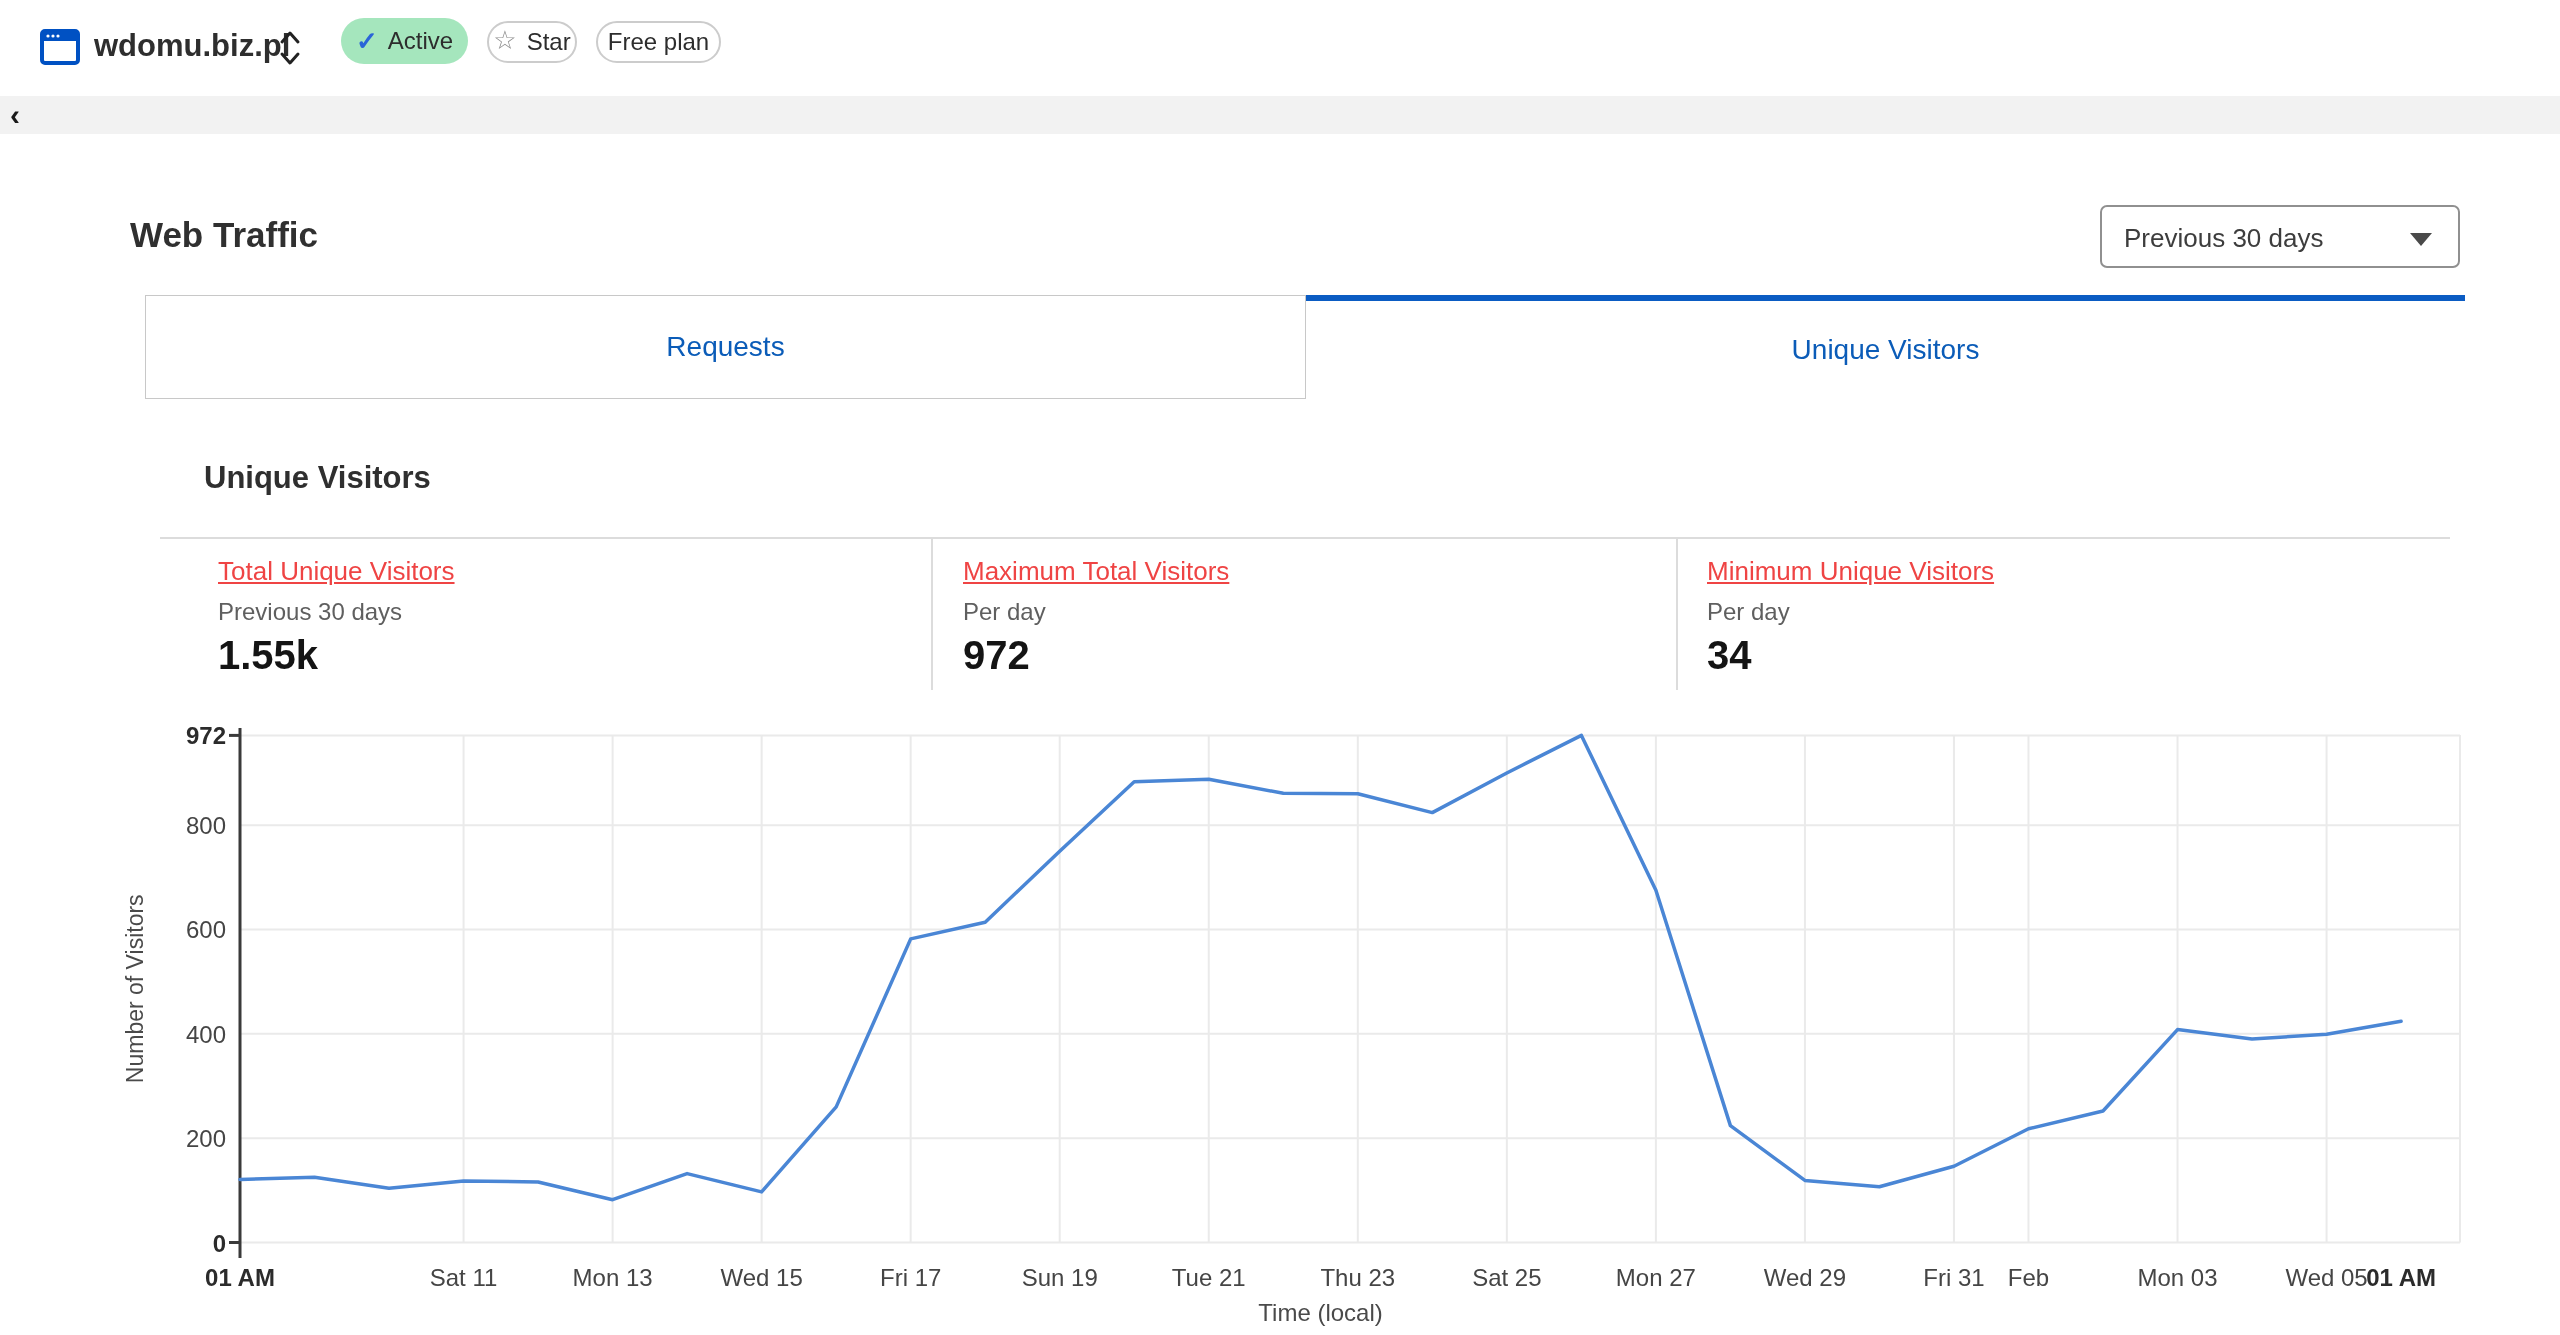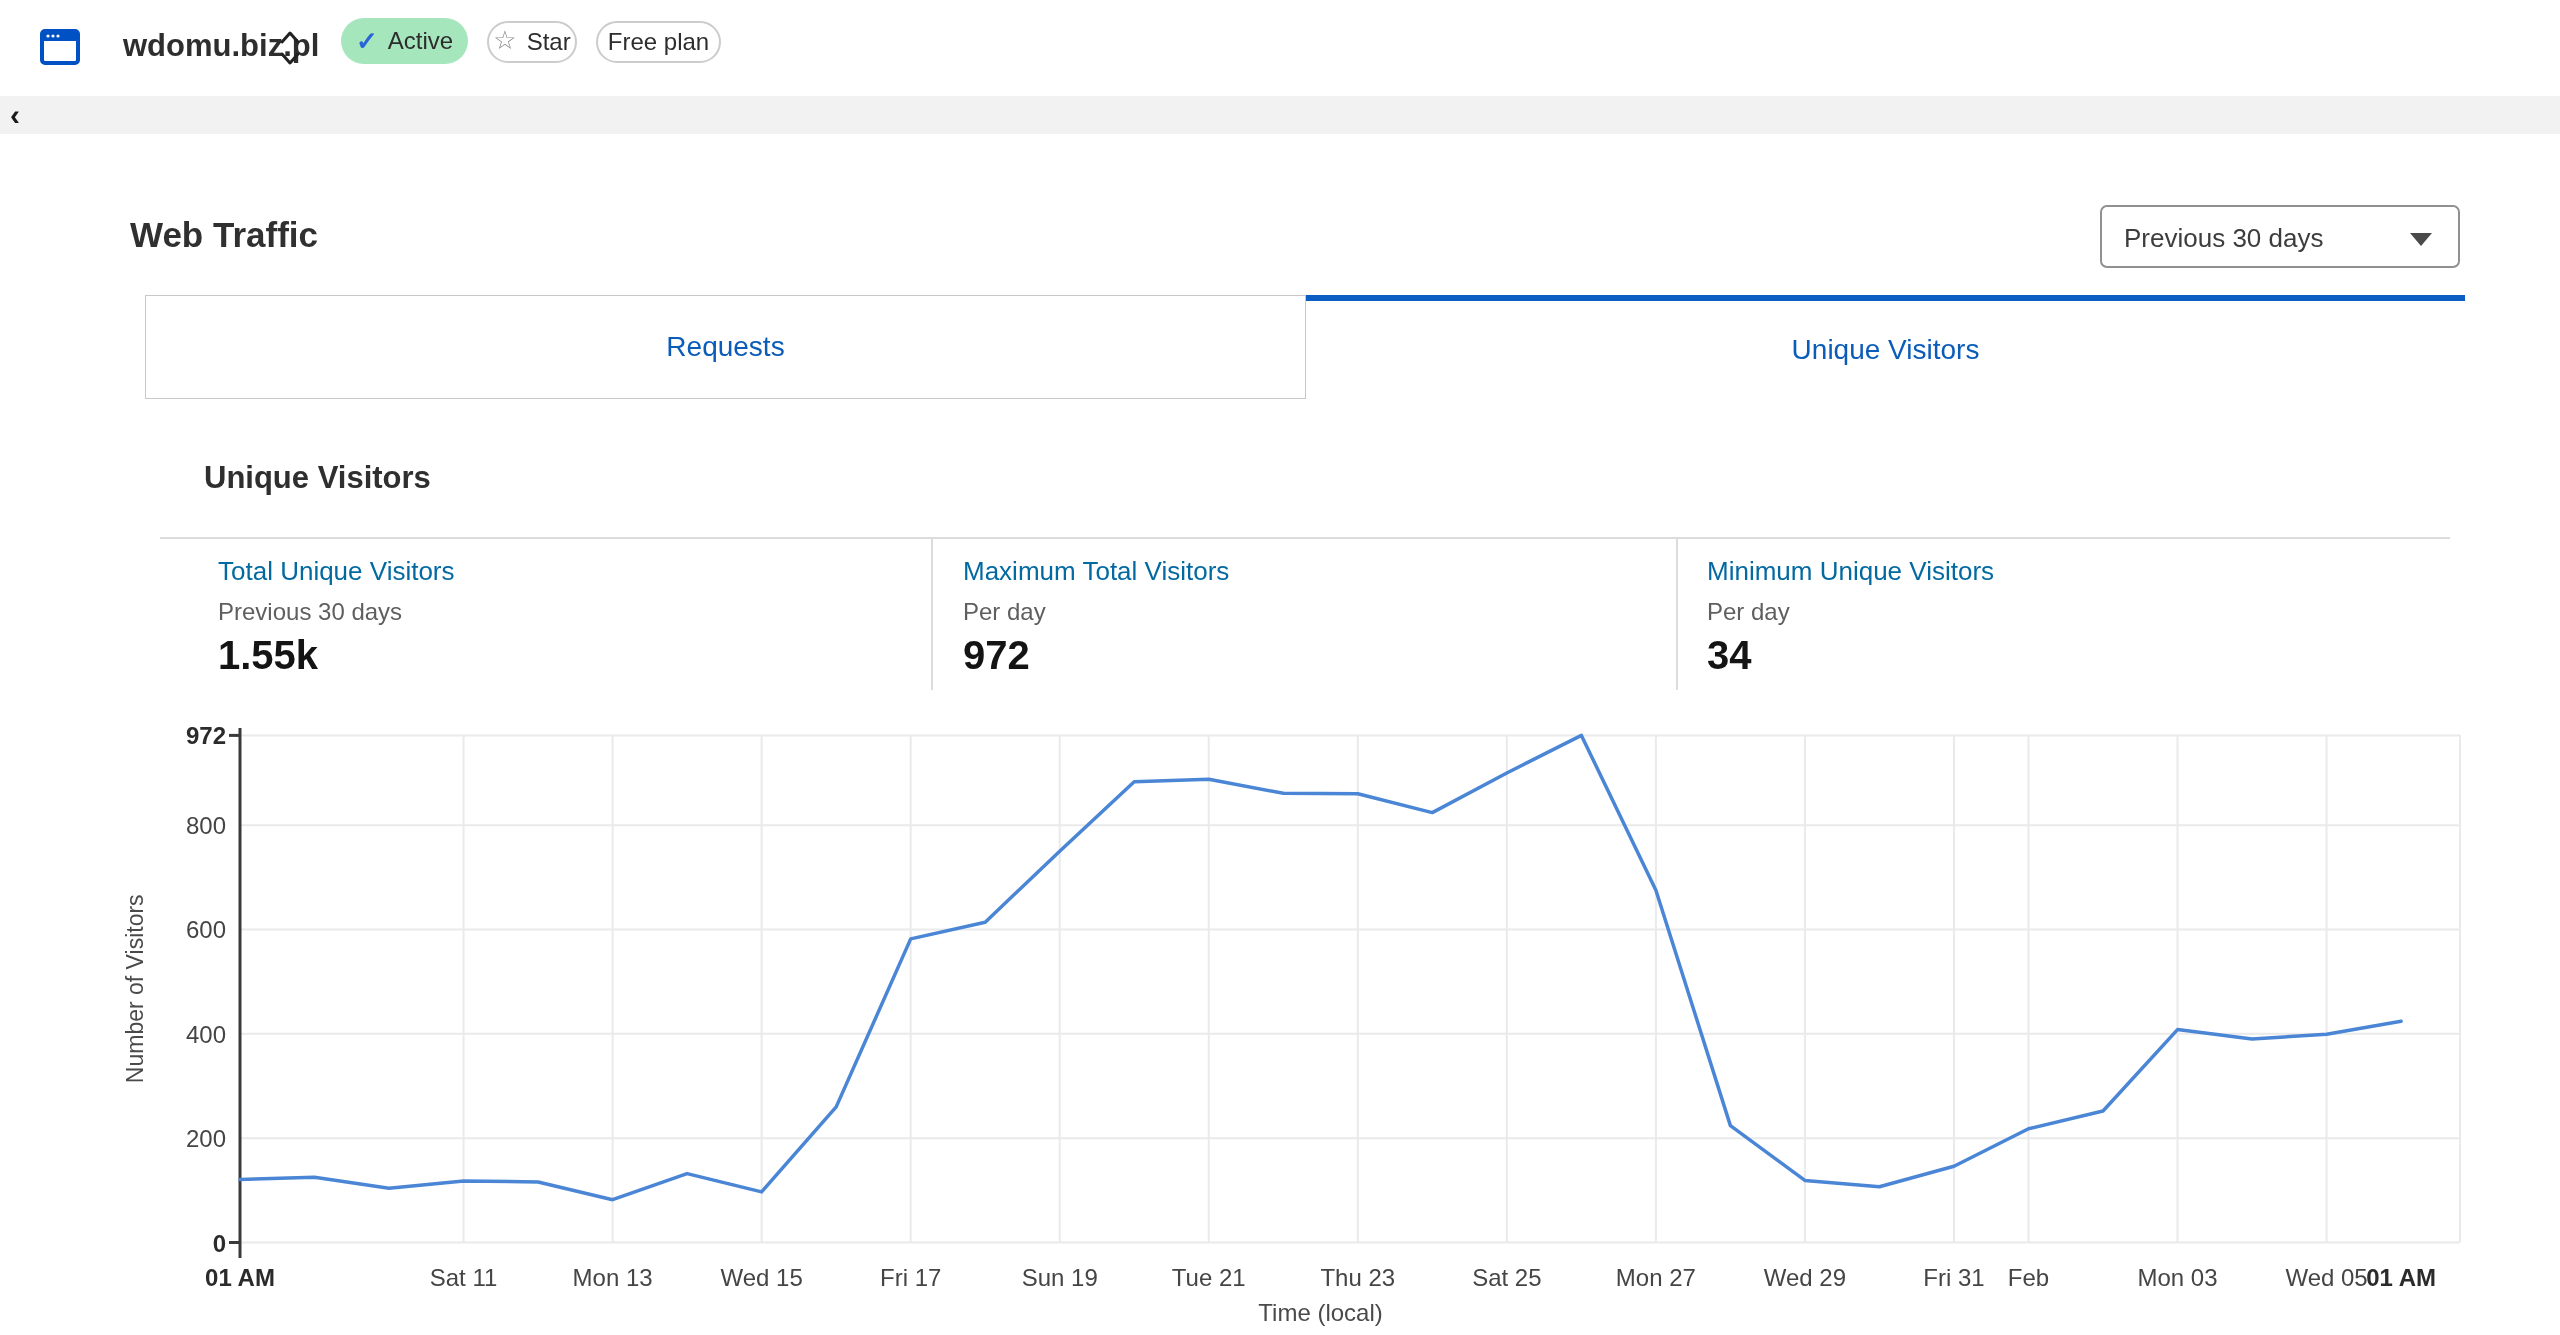--- a/index.html
+++ b/index.html
@@ -3,21 +3,21 @@
 <meta charset="utf-8">
 <style>
   * { margin:0; padding:0; box-sizing:border-box; }
   html,body { background:#fff; }
   body { font-family:"Liberation Sans", sans-serif; }
   #app { position:relative; width:2560px; height:1335px; background:#fff; overflow:hidden; }
 
   
   .topbar { position:absolute; left:0; top:0; width:2560px; height:96px; background:#fff; }
   .domain-icon { position:absolute; left:40px; top:28px; }
-  .domain-title { position:absolute; left:94px; top:28px; font-size:31px; font-weight:bold; color:#2e2e2e;margin-left:29px; }
+  .domain-title { position:absolute; left:94px; top:28px; font-size:31px; font-weight:bold; color:#2e2e2e; }
   .sort-icon { position:absolute; left:276px; top:26px; cursor:pointer; }
   .pill { position:absolute; display:flex; align-items:center; justify-content:center; gap:10px;
           border-radius:24px; font-size:24px; color:#2d2d2d; }
   .pill-active { left:341px; top:18px; width:127px; height:46px; background:#a5e6bd; }
   .pill-check { color:#2a65d8; font-size:26px; font-weight:bold; }
   .pill-outline { background:#fff; border:2px solid #cccccc; }
   .pill-star { left:487px; top:21px; width:90px; height:42px; }
   .star-glyph { color:#8f8f8f; font-size:26px; margin-top:-3px; }
   .pill-plan { left:596px; top:21px; width:125px; height:42px; }
 
@@ -40,21 +40,21 @@
   .tab.t0 { border:1.5px solid #c8c8c8; }
   .tab.t1 { border-top:1.5px solid #c8c8c8; border-bottom:1.5px solid #c8c8c8; border-right:1.5px solid #c8c8c8; }
   .tab.active { border:none; border-top:6px solid #0b5cc3; }
 
   
   .panel-heading { position:absolute; left:204px; top:460px; font-size:31px; font-weight:bold; color:#2f2f2f; }
   .hdiv { position:absolute; left:160px; top:537px; width:2290px; height:0; border-top:2px solid #dcdcdc; }
   .vdiv { position:absolute; top:539px; height:151px; width:0; border-left:2px solid #dcdcdc; }
   .vdiv.v1 { left:931px; } .vdiv.v2 { left:1676px; }
   .stat { position:absolute; top:539px; height:151px; }
-  .stat .s-title { position:absolute; top:17px; font-size:26px; color:#0369a1; white-space:nowrap; }
+  .stat .s-title { position:absolute; top:17px; font-size:26px; color:#ef4444; white-space:nowrap;text-decoration:underline; }
   .stat .s-sub   { position:absolute; top:59px; font-size:24px; color:#5f5f5f; white-space:nowrap; }
   .stat .s-val   { position:absolute; top:94px; font-size:40px; font-weight:bold; color:#141414; white-space:nowrap; }
   .stat.c0 { left:218px; } .stat.c1 { left:963px; } .stat.c2 { left:1707px; }
 
   
   #chart-wrap { position:absolute; left:0; top:690px; width:2560px; height:645px; }
   svg text { font-family:"Liberation Sans", sans-serif; }
 </style>
 </head>
 <body>

